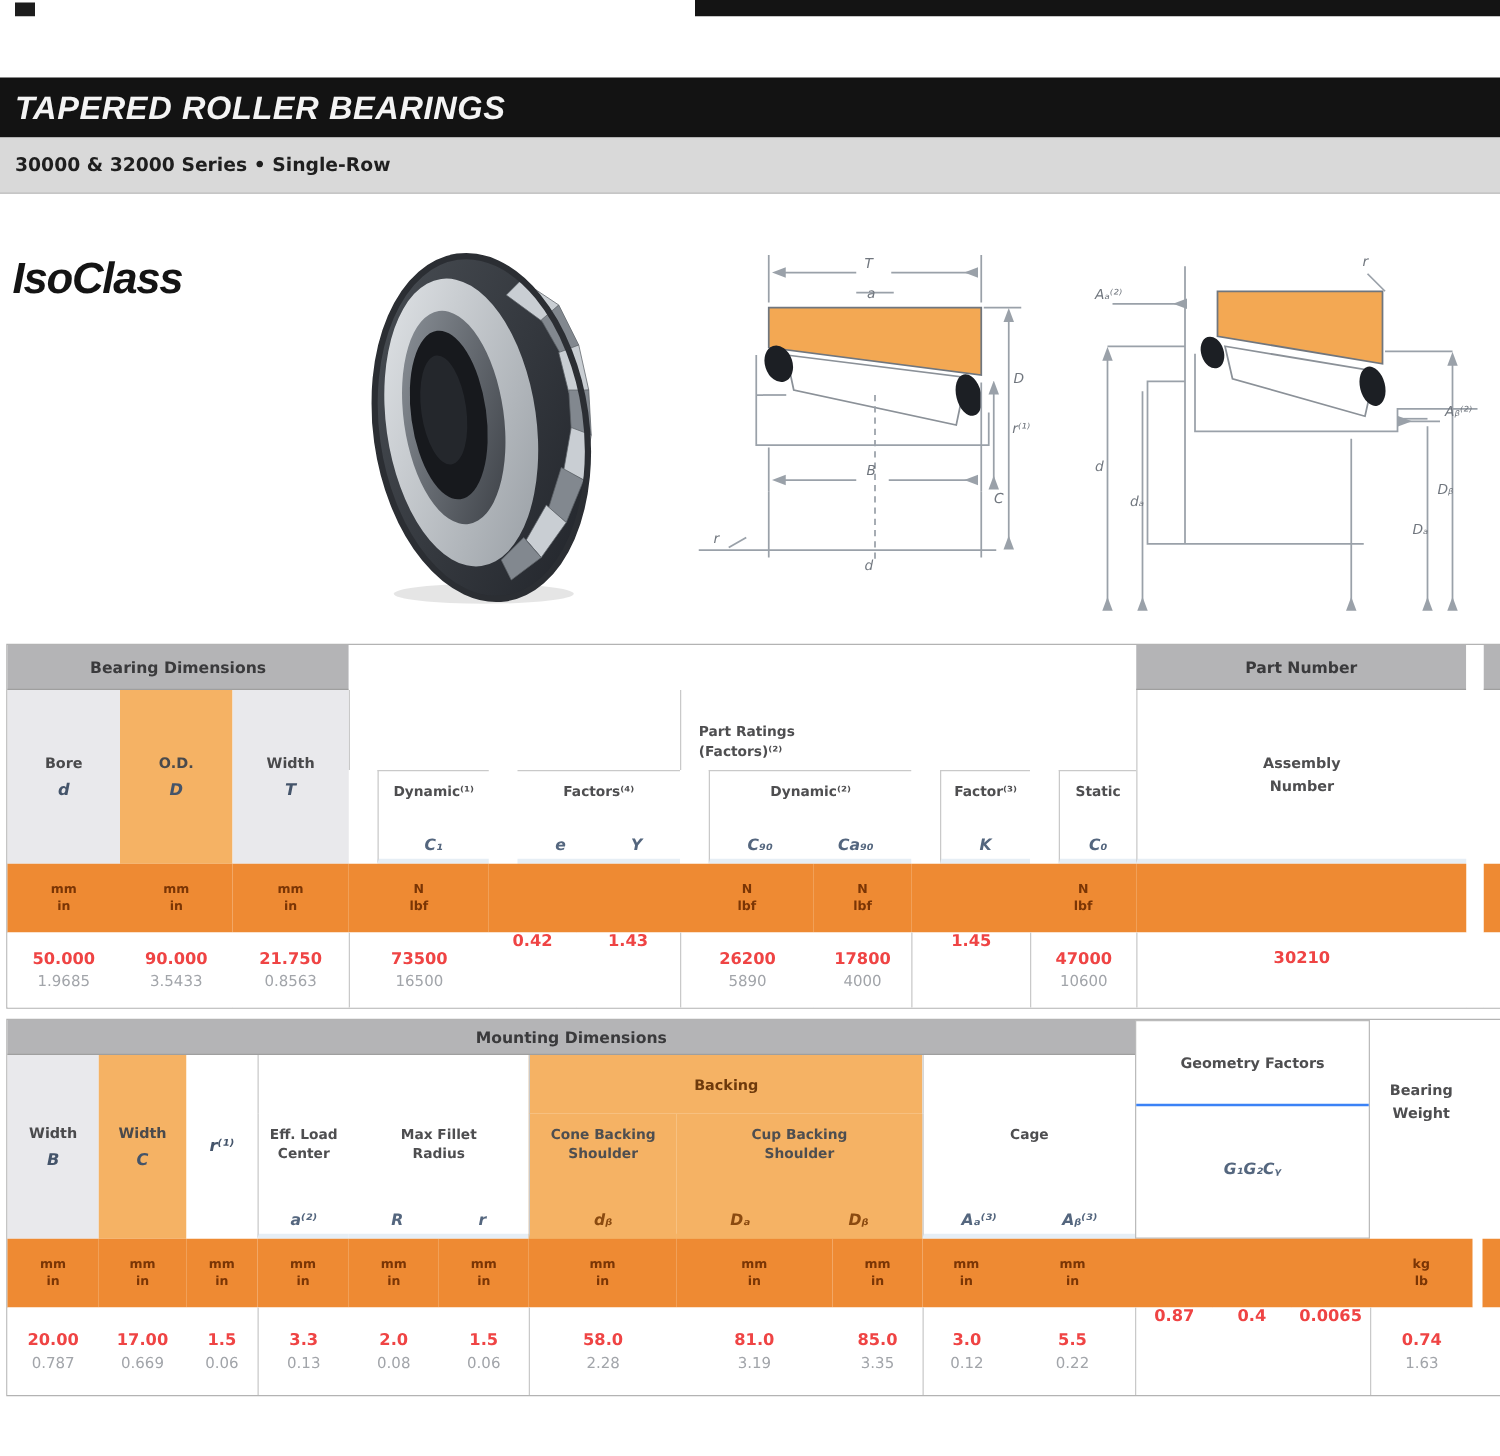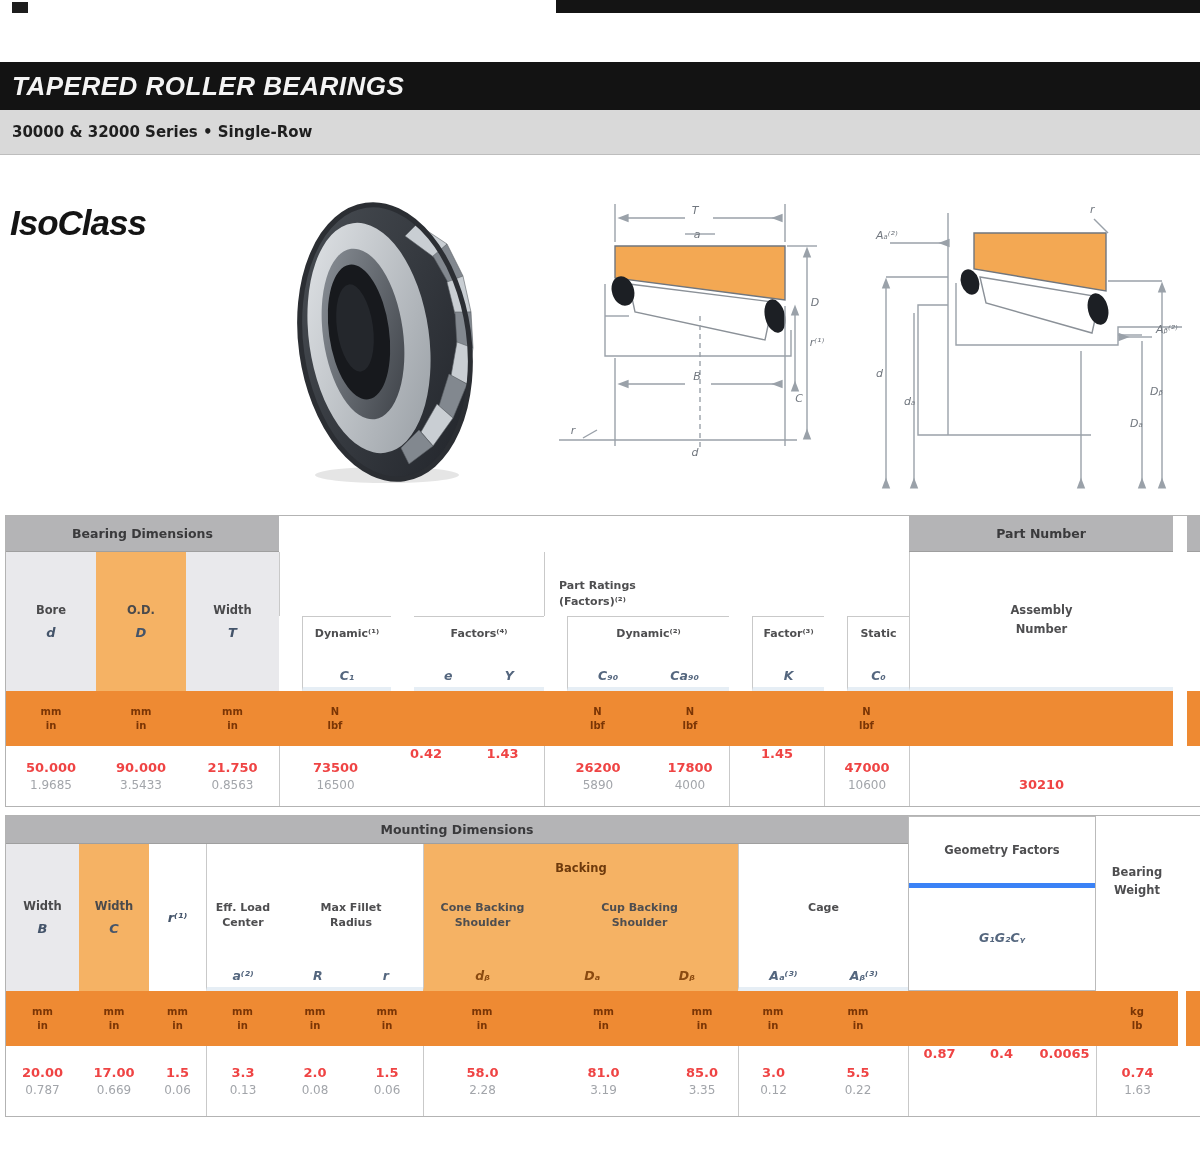--- a/index.html
+++ b/index.html
@@ -51,23 +51,23 @@
   .partlbl{display:flex;flex-direction:column;align-items:center;justify-content:center;
            font-size:11.5px;font-weight:bold;color:#4e4e50;line-height:1.6;border-bottom:4px solid #e6eef5;}
   .hr{border-top:1px solid #c9c9c9;margin-left:23px;}
   .bl{border-left:1px solid #c9c9c9;}
   .ucell{background:#ee8a33;display:flex;flex-direction:column;align-items:center;justify-content:center;
          gap:3px;font-size:10px;font-weight:bold;color:#7a3505;}
   .dcell{background:#fff;display:flex;flex-direction:column;align-items:center;justify-content:center;gap:3px;}
   .v1{font-size:13px;font-weight:bold;color:#ef4444;}
   .v2{font-size:12px;color:#a2a5aa;}
   .dsingle{justify-content:flex-start;}
-  .dpart{justify-content:flex-start;padding-top:31px;}
+  .dpart{justify-content:flex-start;padding-top:13px;}
   .geobox{grid-row:1/4;background:#fff;border:1px solid #bbb;display:flex;flex-direction:column;}
-  .geo-title{height:66px;display:flex;align-items:center;justify-content:center;border-bottom:5px solid #3b82f6;
+  .geo-title{height:66px;display:flex;align-items:center;justify-content:center;border-bottom:2px solid #3b82f6;
              font-size:11.5px;font-weight:bold;color:#4e4e50;}
   .geo-syms{flex:1;display:flex;justify-content:center;align-items:flex-start;padding-top:42px;}
   .wcell{display:flex;flex-direction:column;align-items:center;padding-top:48px;
          font-size:11.5px;font-weight:bold;color:#4e4e50;line-height:1.55;}
 </style>
 </head>
 <body>
 
 <div class="sheet">
 

